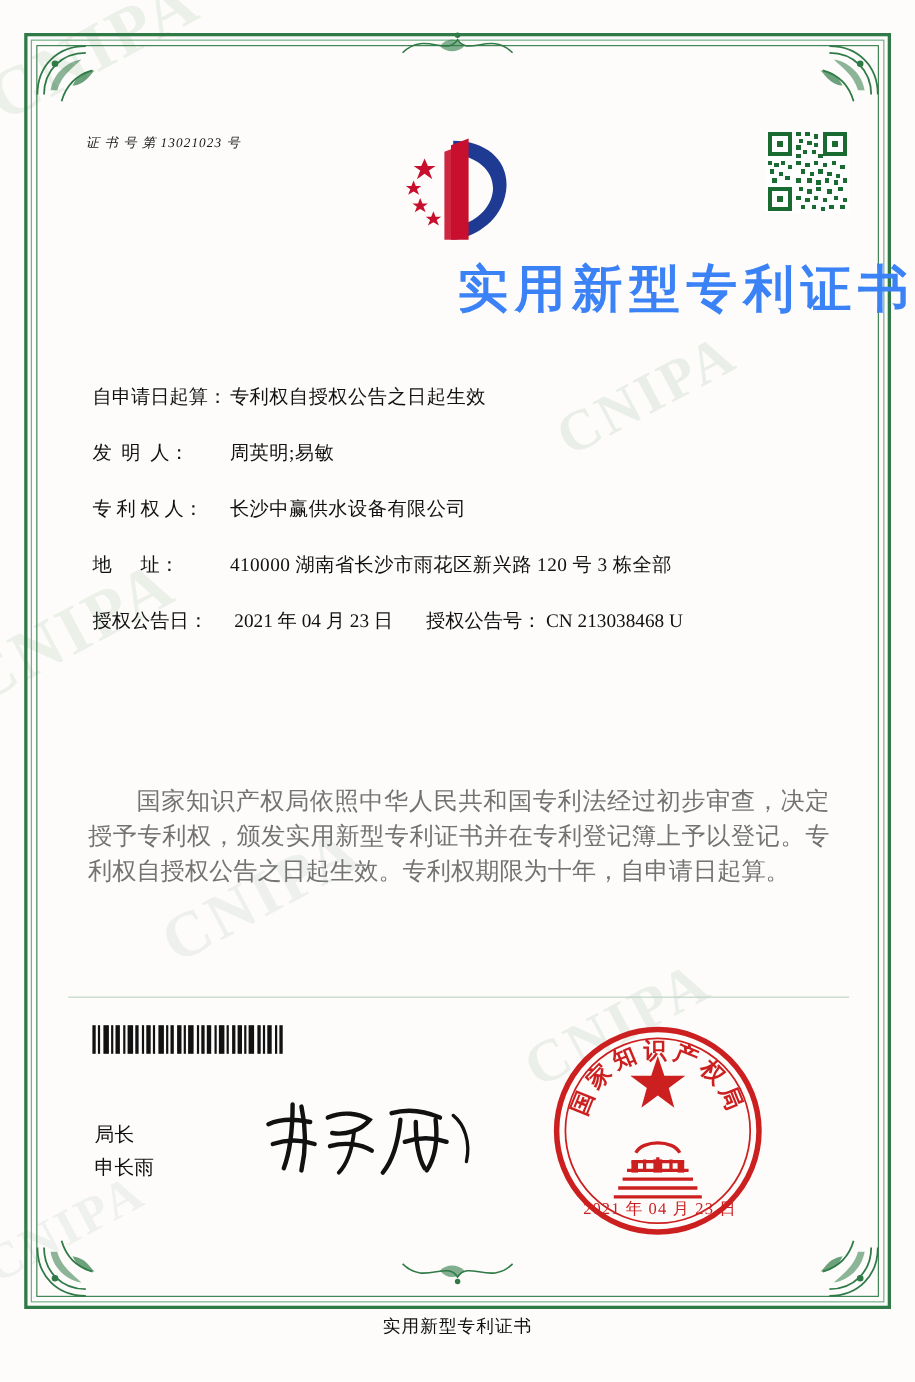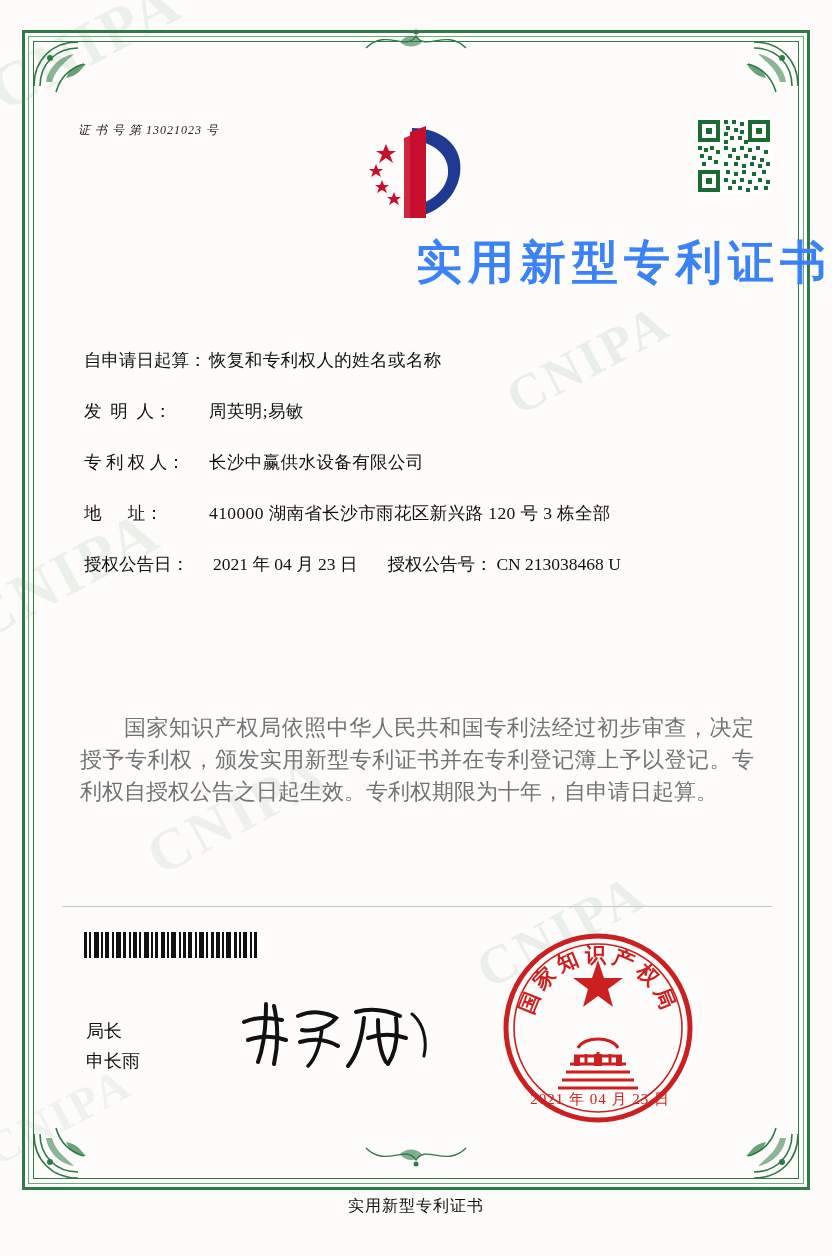--- a/index.html
+++ b/index.html
@@ -388,21 +388,21 @@
           <rect x="34" y="34" width="2" height="2"></rect>
       </g>
     </svg>
   </div>
 
   <div class="title">实用新型专利证书</div>
 
   <div class="fields">
     <div class="row">
       <div class="lbl">自申请日起算：</div>
-      <div class="val">恢复和专利权人的姓名或名称</div>
+      <div class="val">专利权自授权公告之日起生效</div>
     </div>
     <div class="row">
       <div class="lbl">发  明  人：</div>
       <div class="val">周英明;易敏</div>
     </div>
     <div class="row">
       <div class="lbl">专 利 权 人：</div>
       <div class="val">长沙中赢供水设备有限公司</div>
     </div>
     <div class="row">

